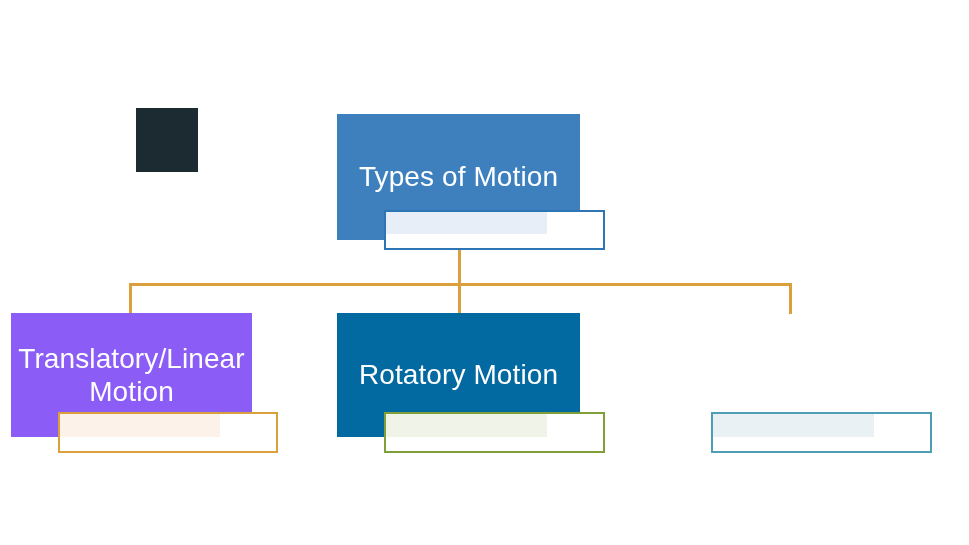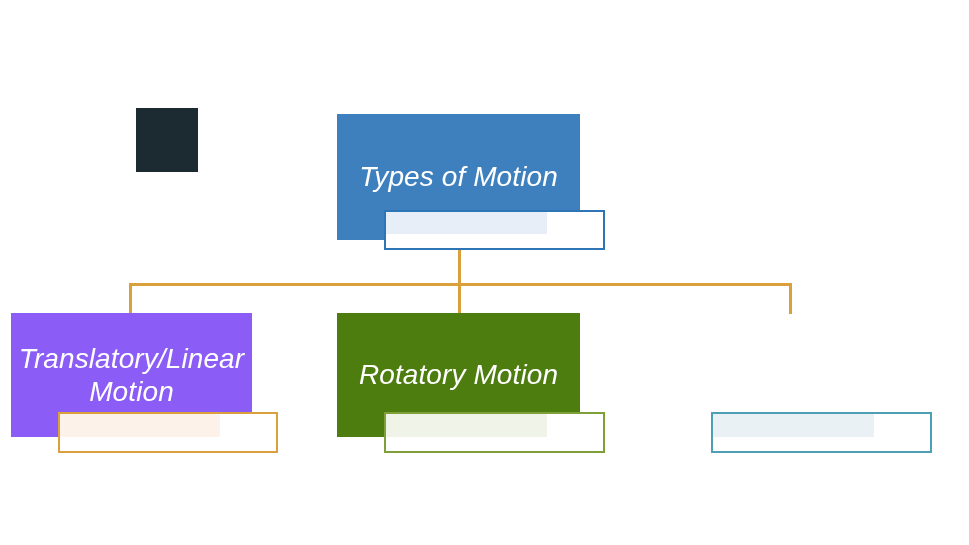--- a/index.html
+++ b/index.html
@@ -10,21 +10,20 @@
   }
   body {
     font-family: "Liberation Sans", sans-serif;
   }
   #slide {
     position: relative;
     width: 969px;
     height: 545px;
     background: #ffffff;
     overflow: hidden;
-    font-style: italic;
   }
 
   
   .accent-square {
     position: absolute;
     left: 136px;
     top: 108px;
     width: 62px;
     height: 64px;
     background: #1c2b31;
@@ -91,21 +90,21 @@
   
   #node-translatory { left: 11px; top: 313px; width: 241px; height: 124px; }
   #node-translatory .node-fill { background: #8b5cf6; }
   #node-translatory .node-label { font-size: 28px; }
   #note-translatory { left: 58px; top: 412px; width: 220px; height: 41px;
                       border-color: #d9a03c; }
   #note-translatory .note-band { background: #fcf2e9; }
 
   
   #node-rotatory  { left: 337px; top: 313px; width: 243px; height: 124px; }
-  #node-rotatory .node-fill { background: #4d7c0f; }
+  #node-rotatory .node-fill { background: #0369a1; }
   #node-rotatory .node-label { font-size: 28px; }
   #note-rotatory  { left: 384px; top: 412px; width: 221px; height: 41px;
                     border-color: #7f9f39; }
   #note-rotatory .note-band { background: #eff3e8; }
 
   
   #node-vibratory { left: 664px; top: 313px; width: 242px; height: 124px; }
   #node-vibratory .node-fill { background: #55a7bd; }
   #node-vibratory .node-label { font-size: 26px; }
   #note-vibratory { left: 711px; top: 412px; width: 221px; height: 41px;

